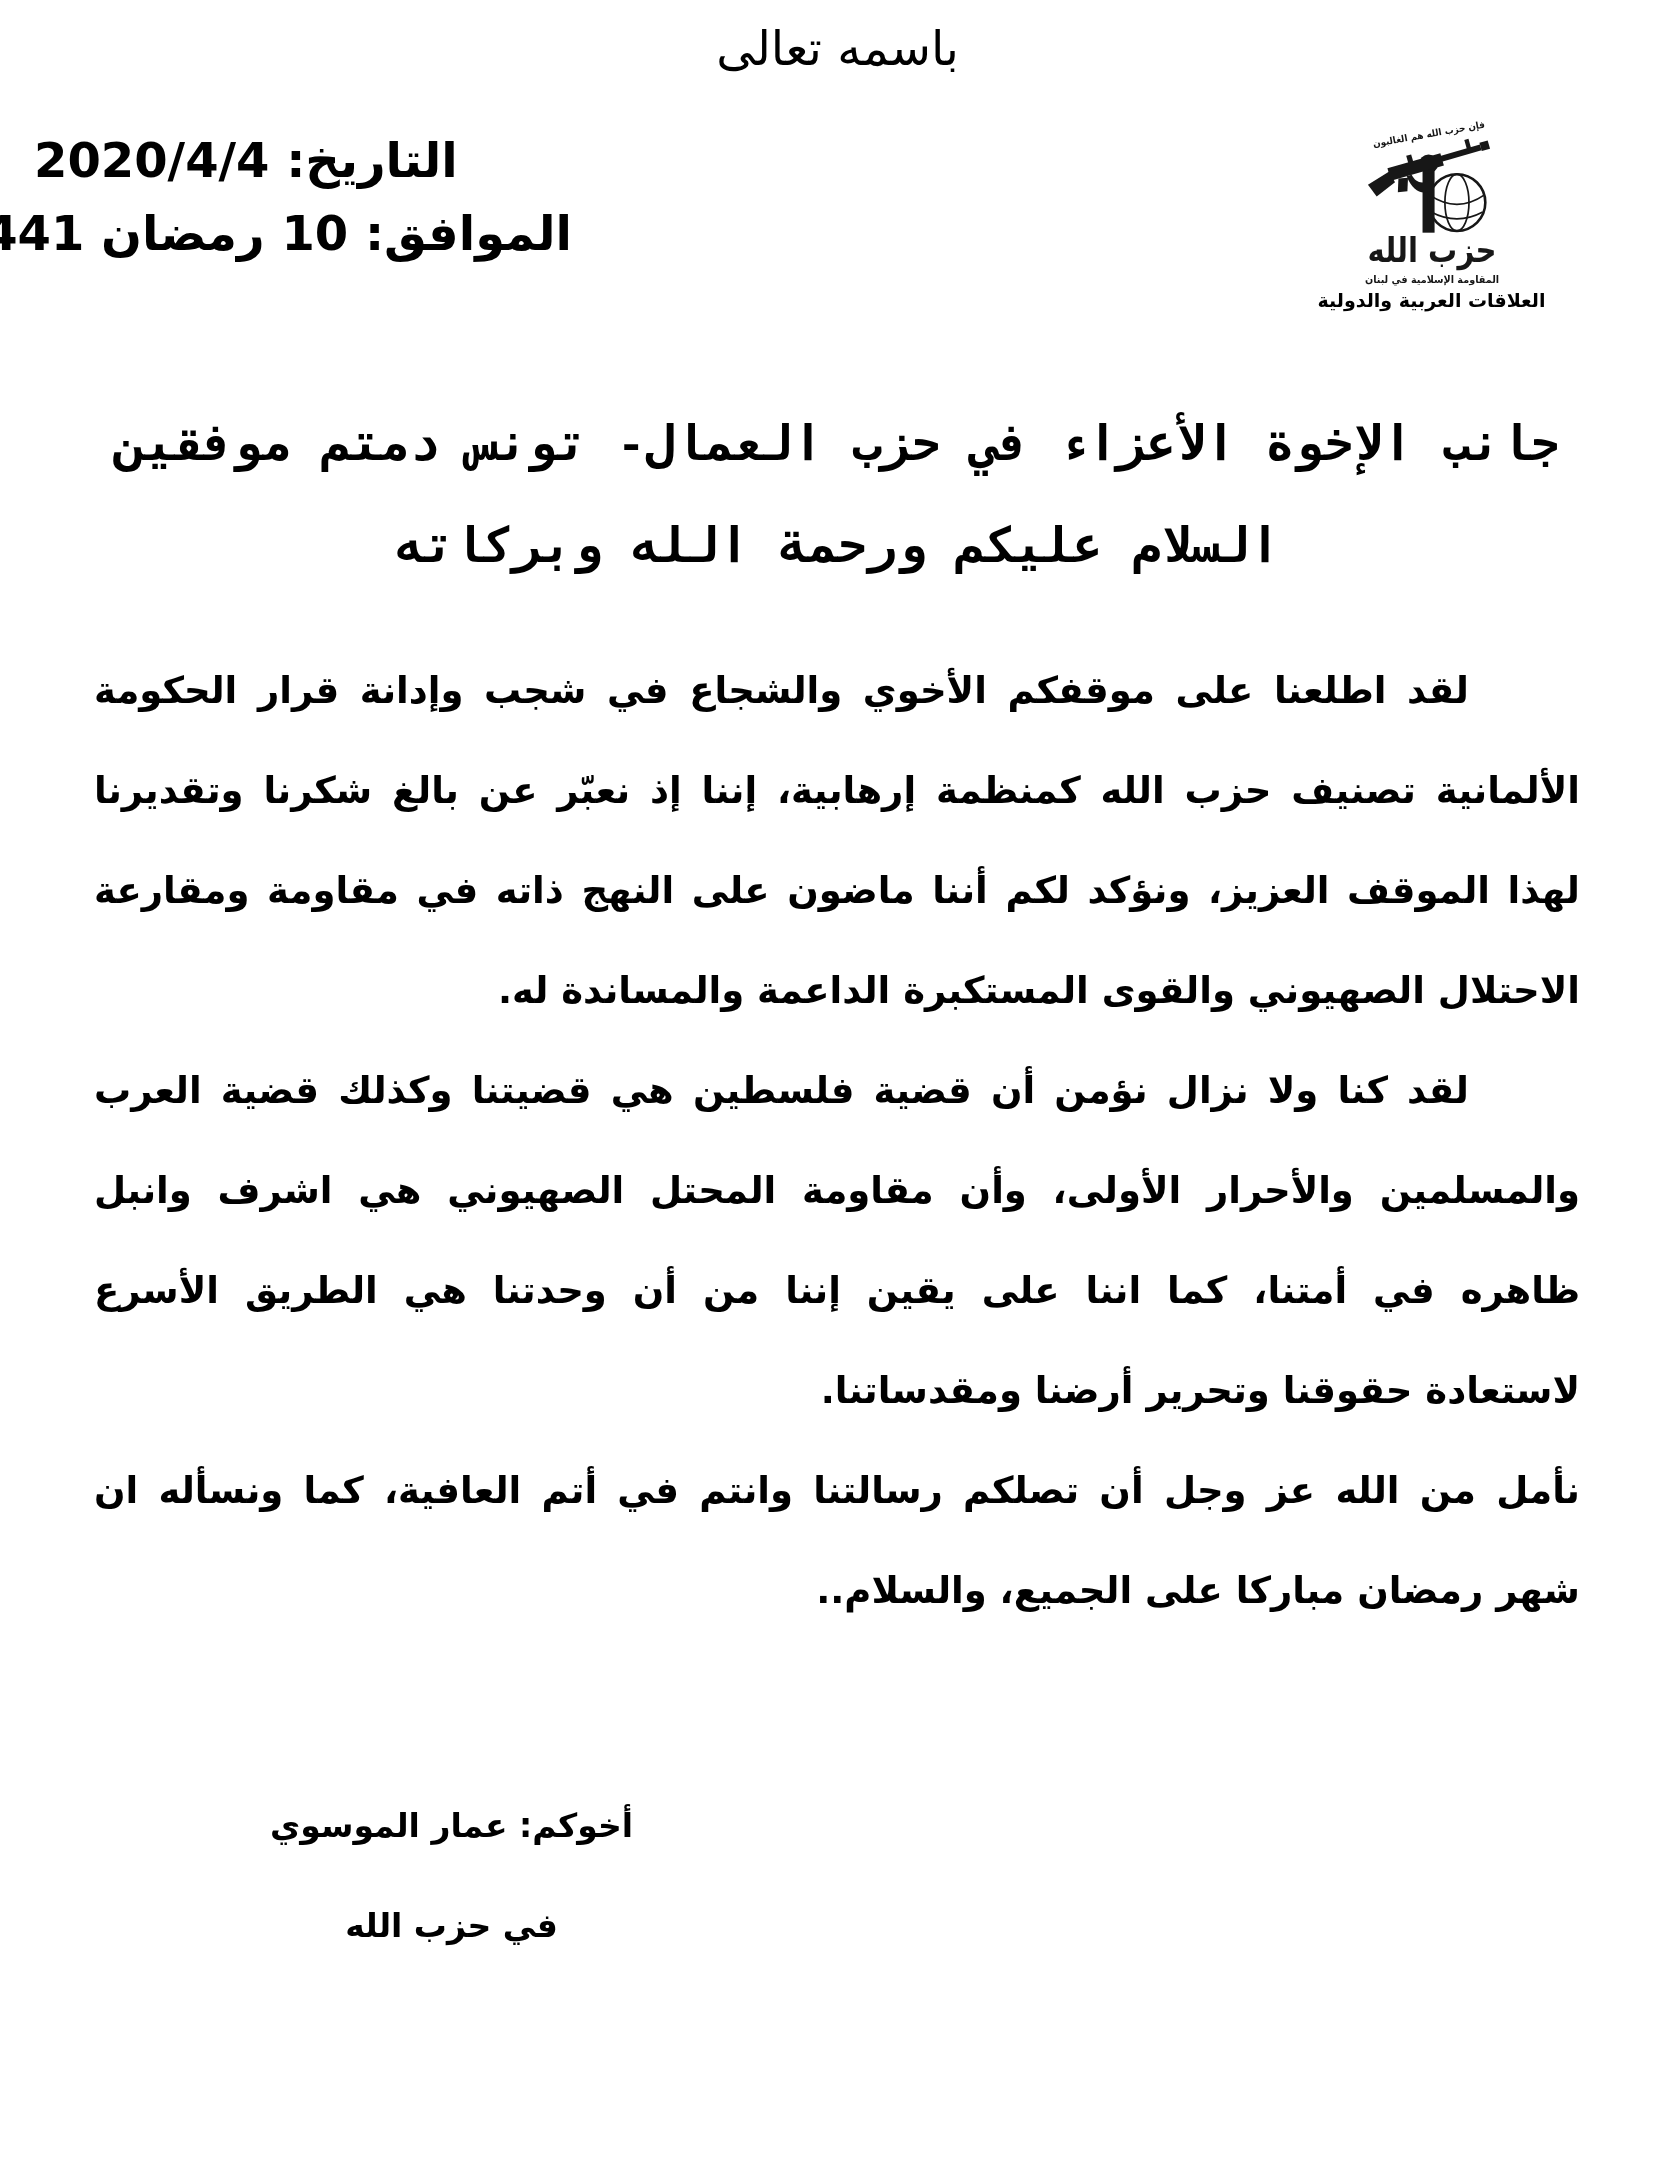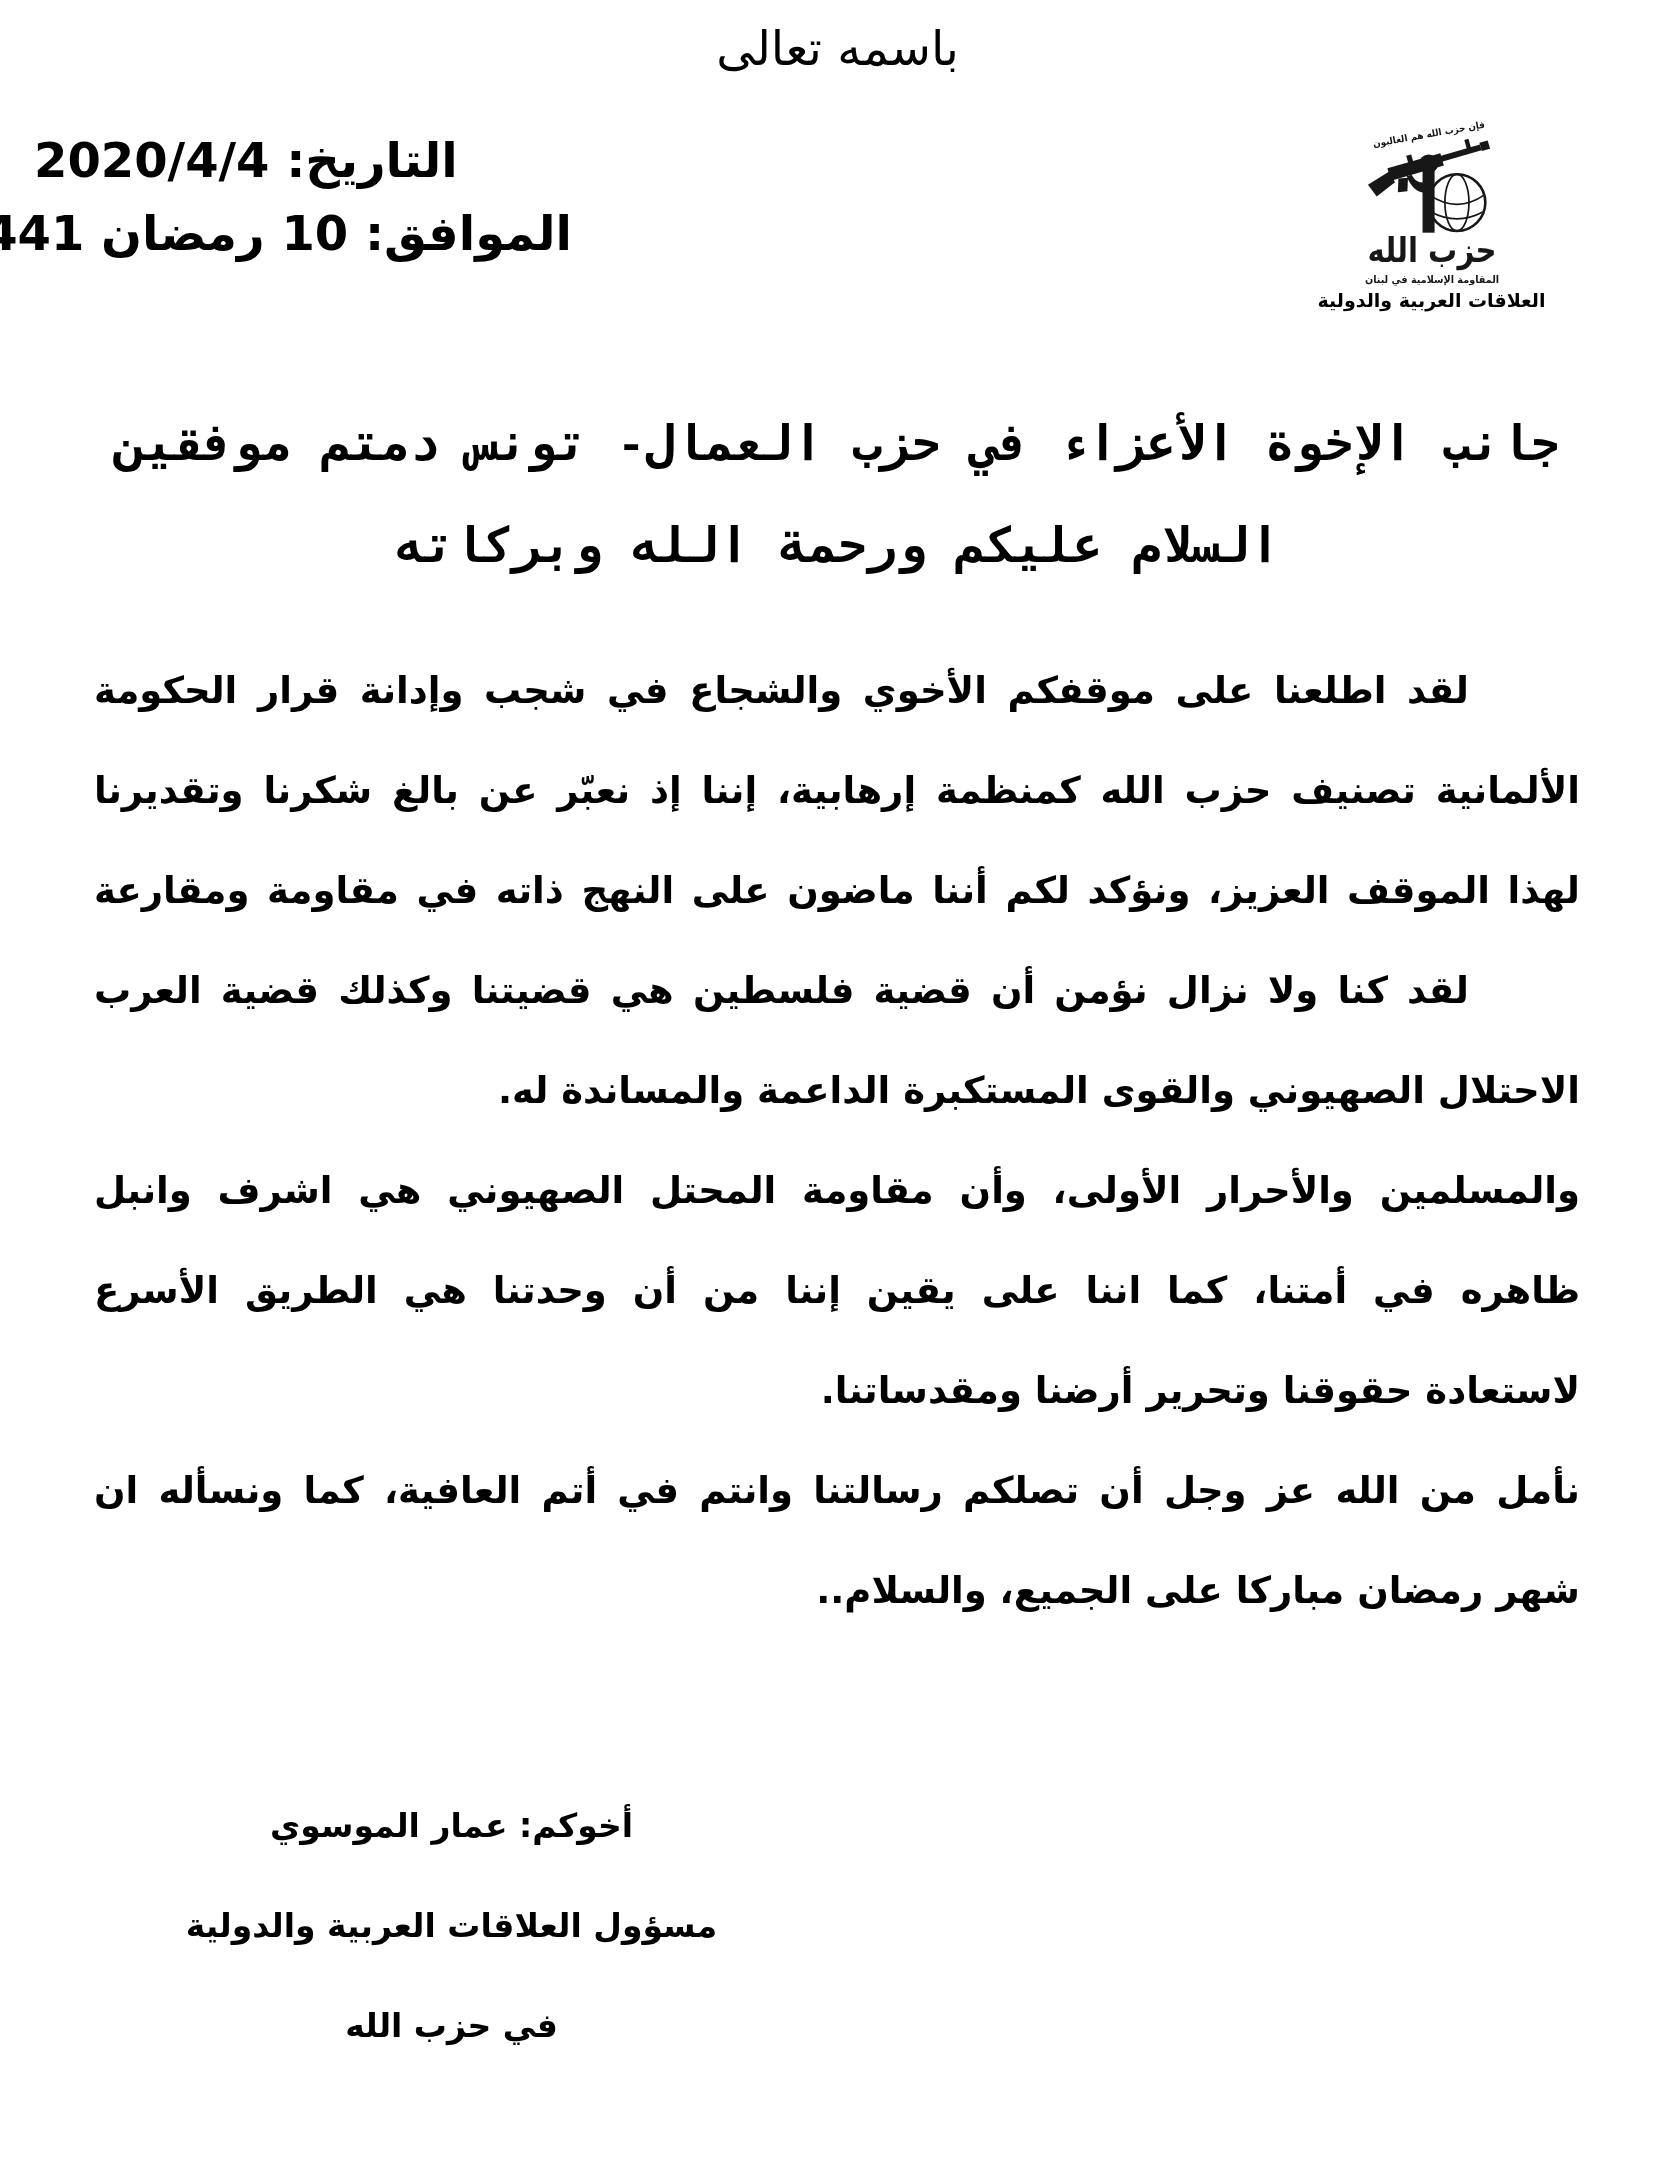--- a/index.html
+++ b/index.html
@@ -110,29 +110,28 @@
 
   <div class="salutation">
     <div class="salutation-line1">جانب الإخوة الأعزاء في حزب العمال- تونس دمتم موفقين</div>
     <div class="salutation-line2">السلام عليكم ورحمة الله وبركاته</div>
   </div>
 
   <div class="body-block">
     <div class="bline indent">لقد اطلعنا على موقفكم الأخوي والشجاع في شجب وإدانة قرار الحكومة</div>
     <div class="bline">الألمانية تصنيف حزب الله كمنظمة إرهابية، إننا إذ نعبّر عن بالغ شكرنا وتقديرنا</div>
     <div class="bline">لهذا الموقف العزيز، ونؤكد لكم أننا ماضون على النهج ذاته في مقاومة ومقارعة</div>
+    <div class="bline last">الاحتلال الصهيوني والقوى المستكبرة الداعمة والمساندة له.</div>
     <div class="bline indent">لقد كنا ولا نزال نؤمن أن قضية فلسطين هي قضيتنا وكذلك قضية العرب</div>
-    <div class="bline last">الاحتلال الصهيوني والقوى المستكبرة الداعمة والمساندة له.</div>
     <div class="bline">والمسلمين والأحرار الأولى، وأن مقاومة المحتل الصهيوني هي اشرف وانبل</div>
     <div class="bline">ظاهره في أمتنا، كما اننا على يقين إننا من أن وحدتنا هي الطريق الأسرع</div>
     <div class="bline last">لاستعادة حقوقنا وتحرير أرضنا ومقدساتنا.</div>
     <div class="bline">نأمل من الله عز وجل أن تصلكم رسالتنا وانتم في أتم العافية، كما ونسأله ان يجعل</div>
     <div class="bline last">شهر رمضان مباركا على الجميع، والسلام..</div>
   </div>
 
   <div class="signature">
     <div>أخوكم: عمار الموسوي</div>
-    <div>مسؤول العلاقات العربية والدولية</div>
     <div>في حزب الله</div>
   </div>
 
 </div>
 
 
 </body></html>

